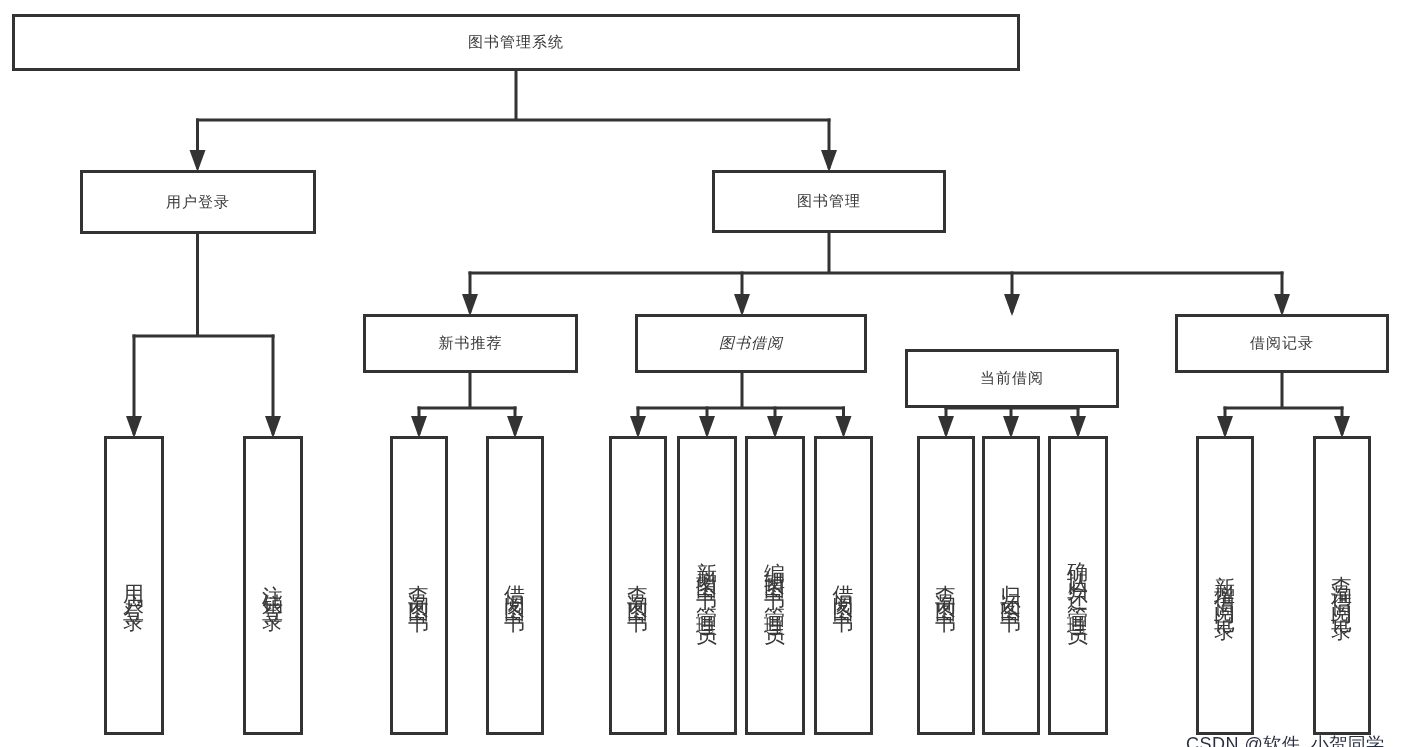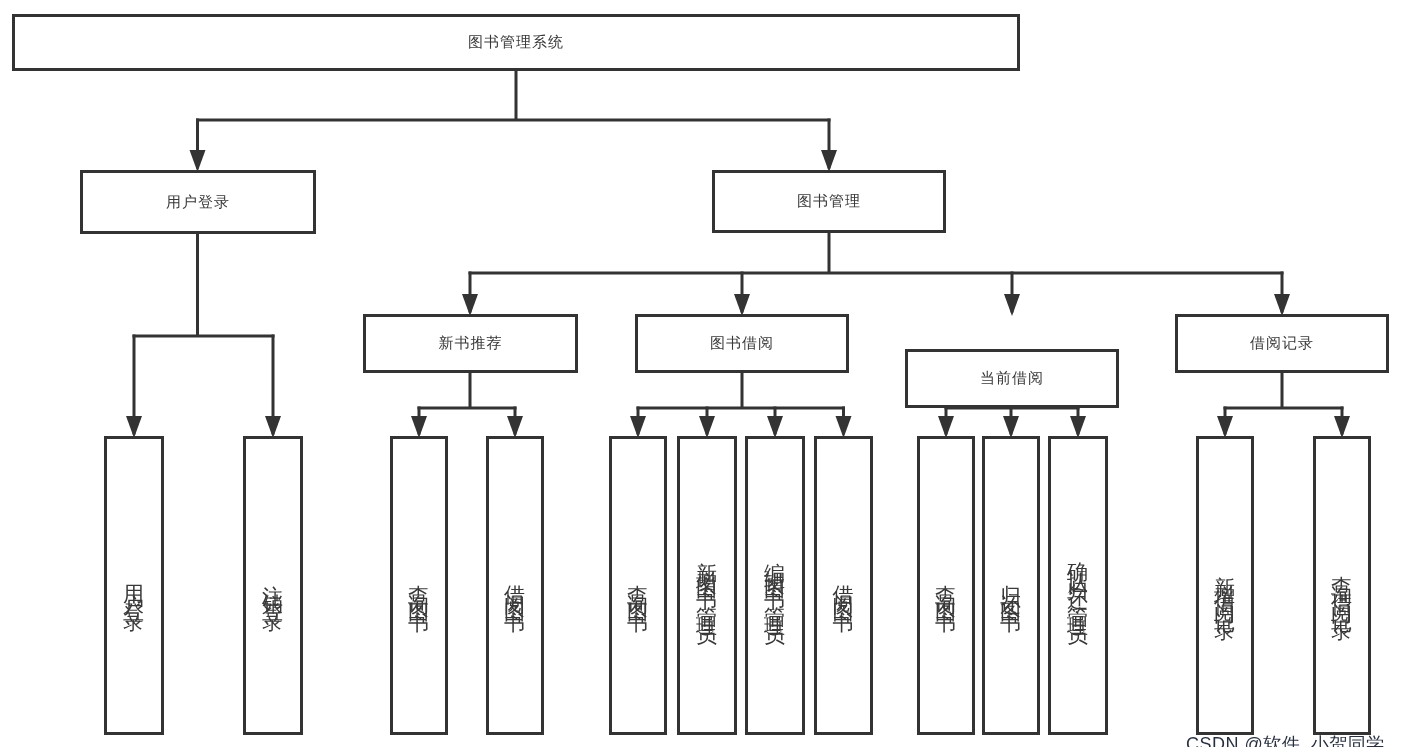--- a/index.html
+++ b/index.html
@@ -39,21 +39,21 @@
     font-size: 21px;
     line-height: 1.1;
     letter-spacing: 9px;
     white-space: nowrap;
   }
   
   .n-root   { left: 12px;   top: 14px;  width: 1008px; height: 57px; }
   .n-login  { left: 80px;   top: 170px; width: 236px;  height: 64px; }
   .n-mgmt   { left: 712px;  top: 170px; width: 234px;  height: 63px; text-align: center; }
   .n-newbk  { left: 363px;  top: 314px; width: 215px;  height: 59px; }
-  .n-borrow { left: 635px;  top: 314px; width: 214px;  height: 59px; }
+  .n-borrow { left: 635px;  top: 314px; width: 232px;  height: 59px; font-style: italic; }
   .n-curr   { left: 905px;  top: 314px; width: 214px;  height: 59px; margin-top: 35px; }
   .n-rec    { left: 1175px; top: 314px; width: 214px;  height: 59px; }
   .leaf     { top: 436px; height: 299px; }
   .l1  { left: 104px;  width: 60px; }
   .l2  { left: 243px;  width: 60px; }
   .l3  { left: 390px;  width: 58px; }
   .l4  { left: 486px;  width: 58px; }
   .l5  { left: 609px;  width: 58px; }
   .l6  { left: 677px;  width: 60px; }
   .l7  { left: 745px;  width: 60px; }

